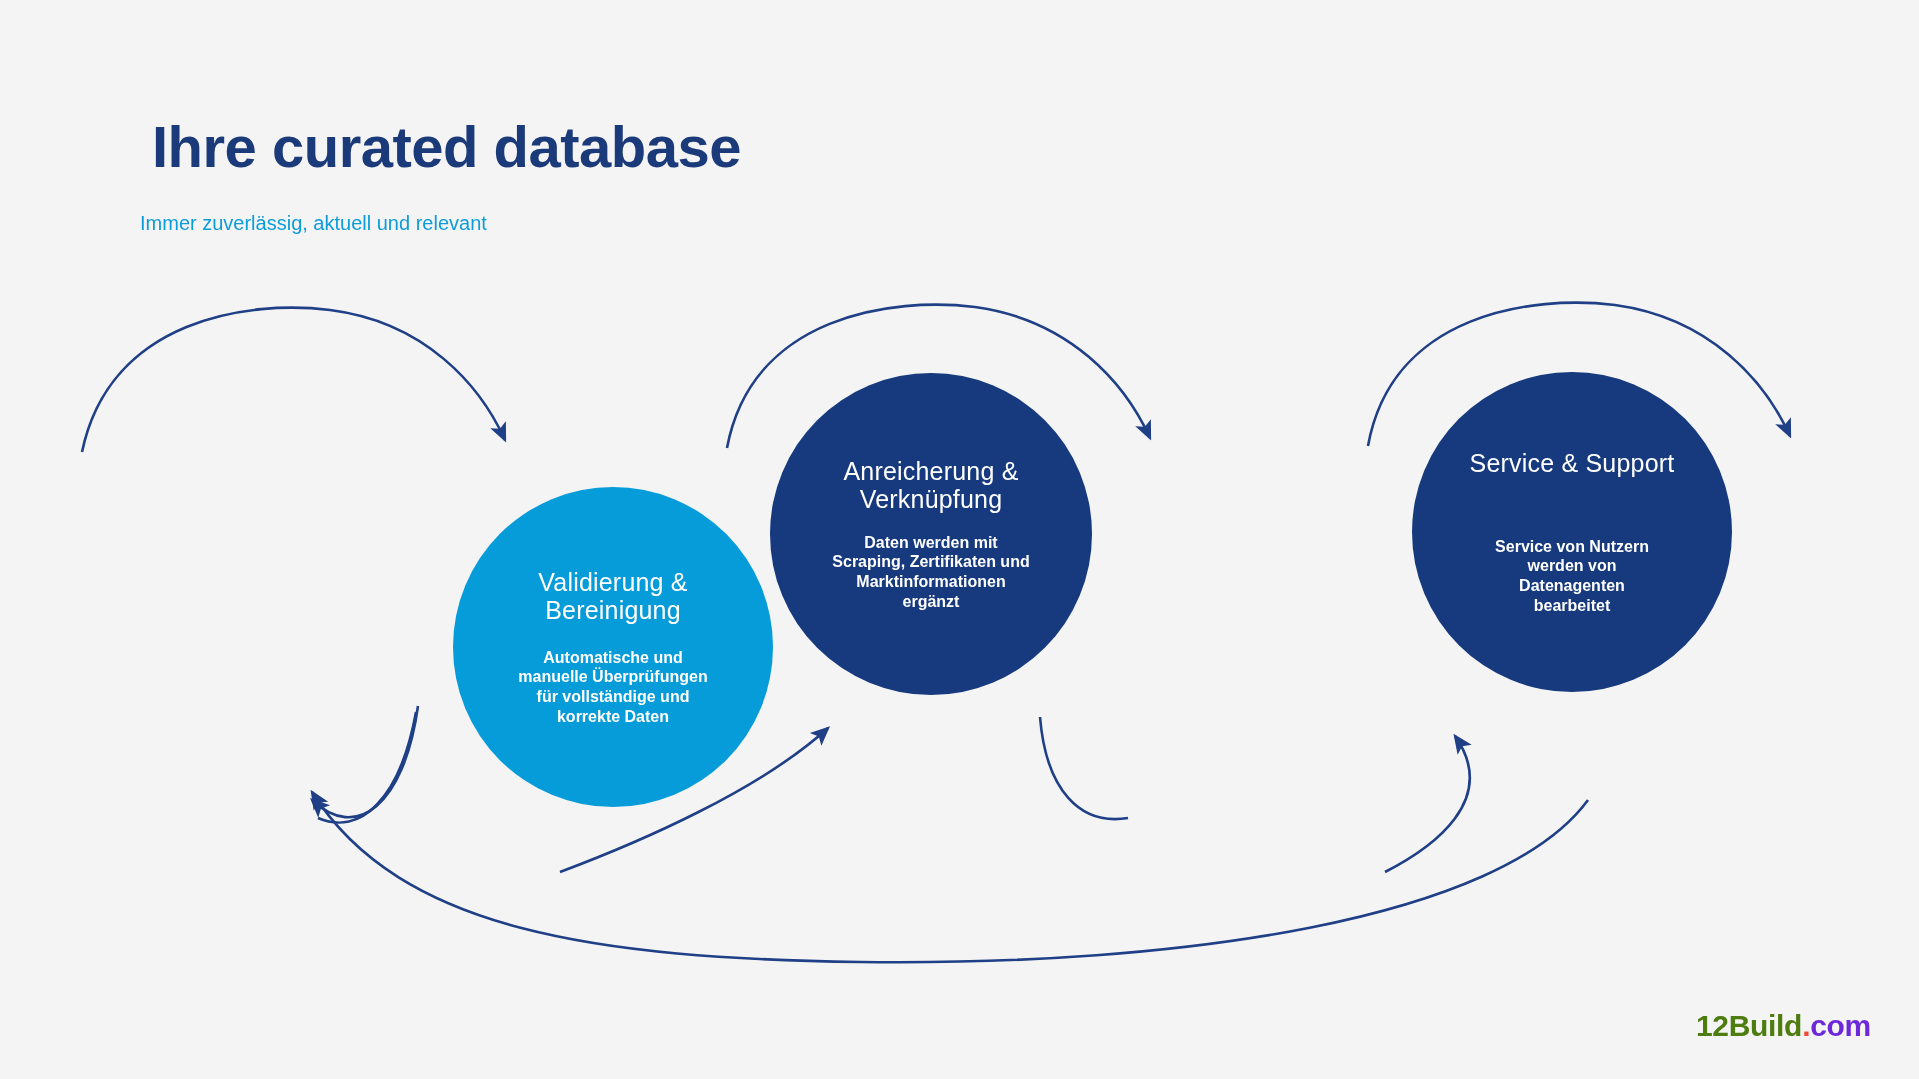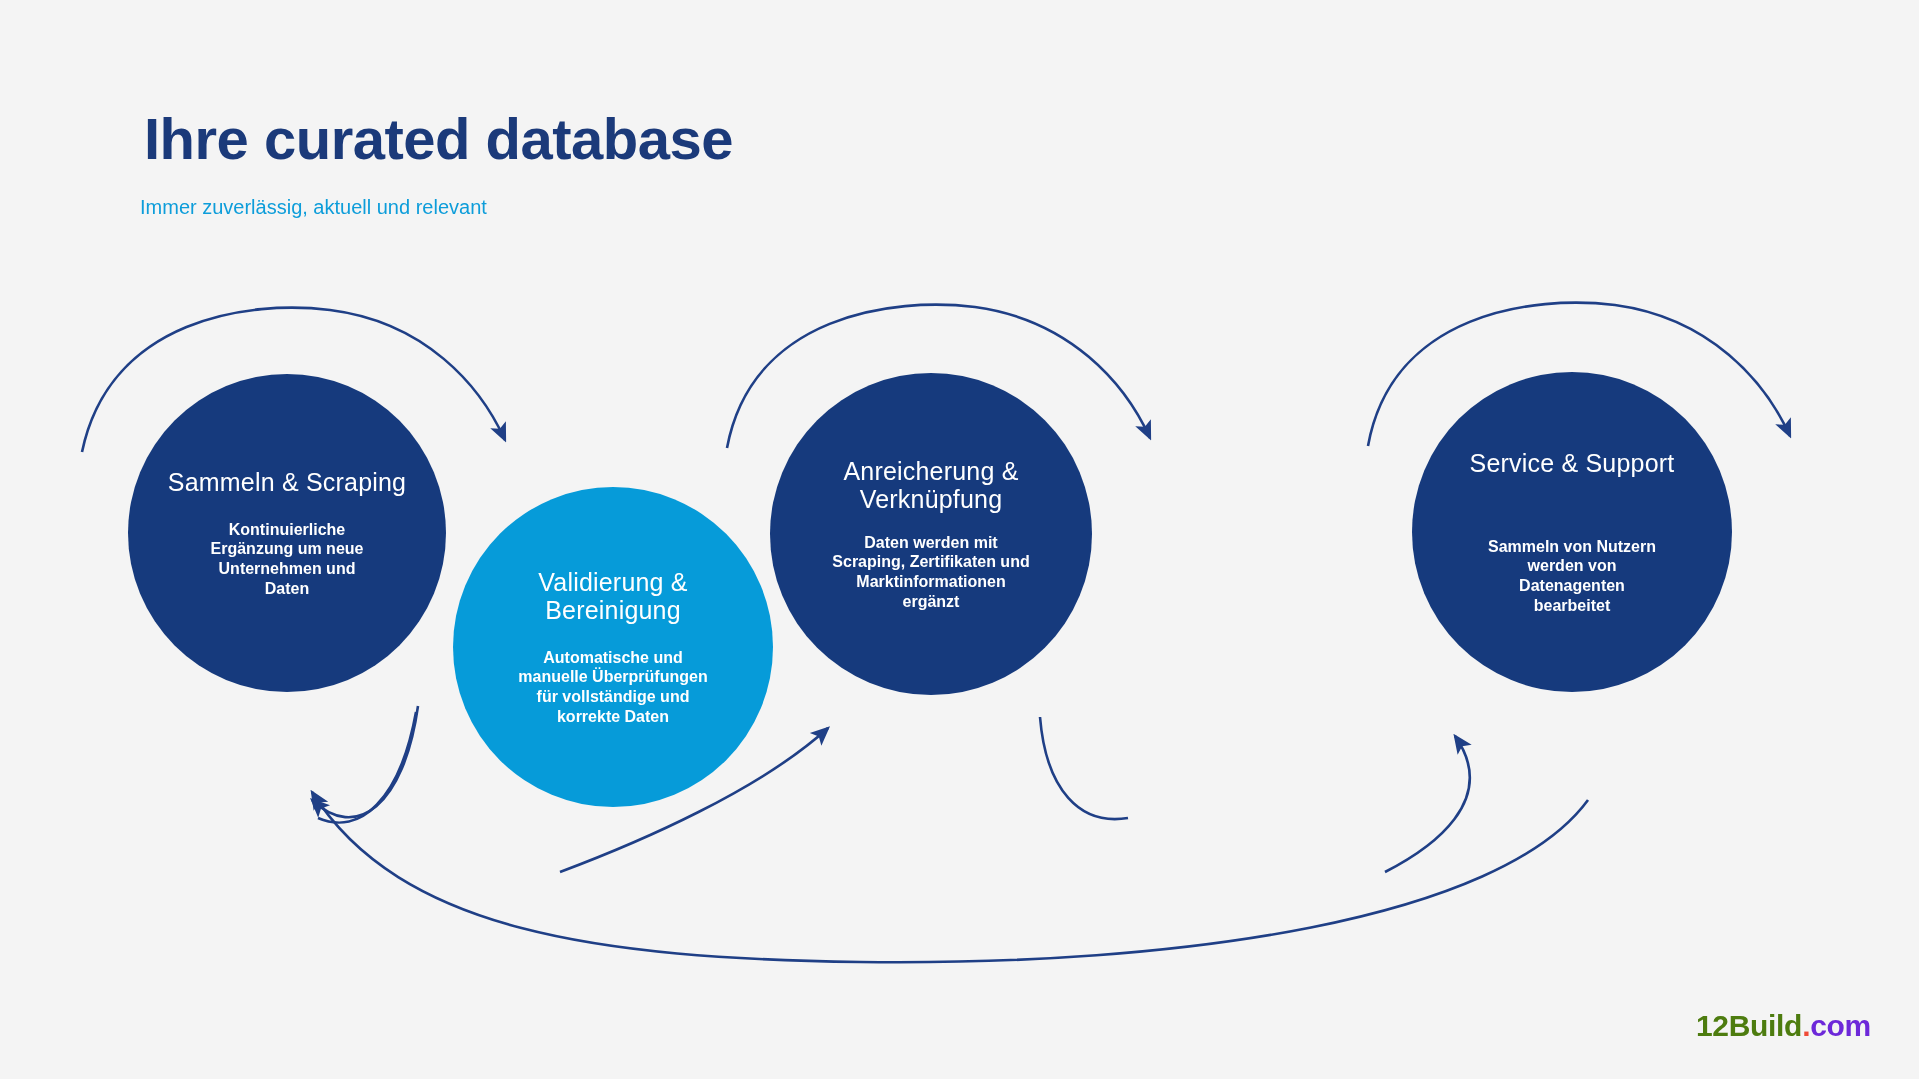--- a/index.html
+++ b/index.html
@@ -30,21 +30,21 @@
     left: 140px;
     top: 105px;
     width: 1200px;
   }
   #page-title {
     font-size: 58px;
     font-weight: bold;
     color: #1b3a7a;
     letter-spacing: -0.5px;
     line-height: 1.05;
-    margin: 4px;
+    margin: 12px;
     white-space: nowrap;
   }
   #page-subtitle {
     font-size: 20px;
     font-weight: normal;
     color: #0d9dda;
     margin: 0;
     padding-top: 22px;
     white-space: nowrap;
   }
@@ -146,38 +146,34 @@
 
     <path d="M 560 872 C 640 842, 760 790, 828 728" fill="none" stroke="#1f3f86" stroke-width="2.6" marker-end="url(#ah)"></path>
 
     <path d="M 1040 717 C 1046 790, 1080 826, 1128 818" fill="none" stroke="#1f3f86" stroke-width="2.6"></path>
 
     <path d="M 1385 872 C 1432 848, 1500 800, 1455 736" fill="none" stroke="#1f3f86" stroke-width="2.6" marker-end="url(#ah)"></path>
 
     <path d="M 1588 800 C 1500 920, 1180 966, 860 962 C 600 958, 400 932, 312 792" fill="none" stroke="#1f3f86" stroke-width="2.6" marker-end="url(#ah)"></path>
   </svg>
 
-  <div class="node navy" id="node-1">
-    <div class="node-title">Sammeln &amp; Scraping</div>
-    <div class="node-body">Kontinuierliche Ergänzung um neue Unternehmen und Daten</div>
-  </div>
 
   <div class="node cyan" id="node-2">
     <div class="node-title">Validierung &amp; Bereinigung</div>
     <div class="node-body">Automatische und manuelle Überprüfungen für vollständige und korrekte Daten</div>
   </div>
 
   <div class="node navy" id="node-3">
     <div class="node-title">Anreicherung &amp; Verknüpfung</div>
     <div class="node-body">Daten werden mit Scraping, Zertifikaten und Marktinformationen ergänzt</div>
   </div>
 
 
   <div class="node navy" id="node-5">
     <div class="node-title">Service &amp; Support</div>
-    <div class="node-body">Sammeln von Nutzern werden von Datenagenten bearbeitet</div>
+    <div class="node-body">Service von Nutzern werden von Datenagenten bearbeitet</div>
   </div>
 
   <div id="logo">
     <span class="mark-a">12Build</span><span class="mark-dot">.</span><span class="mark-b">com</span>
   </div>
 
 </div>
 
 </body></html>

